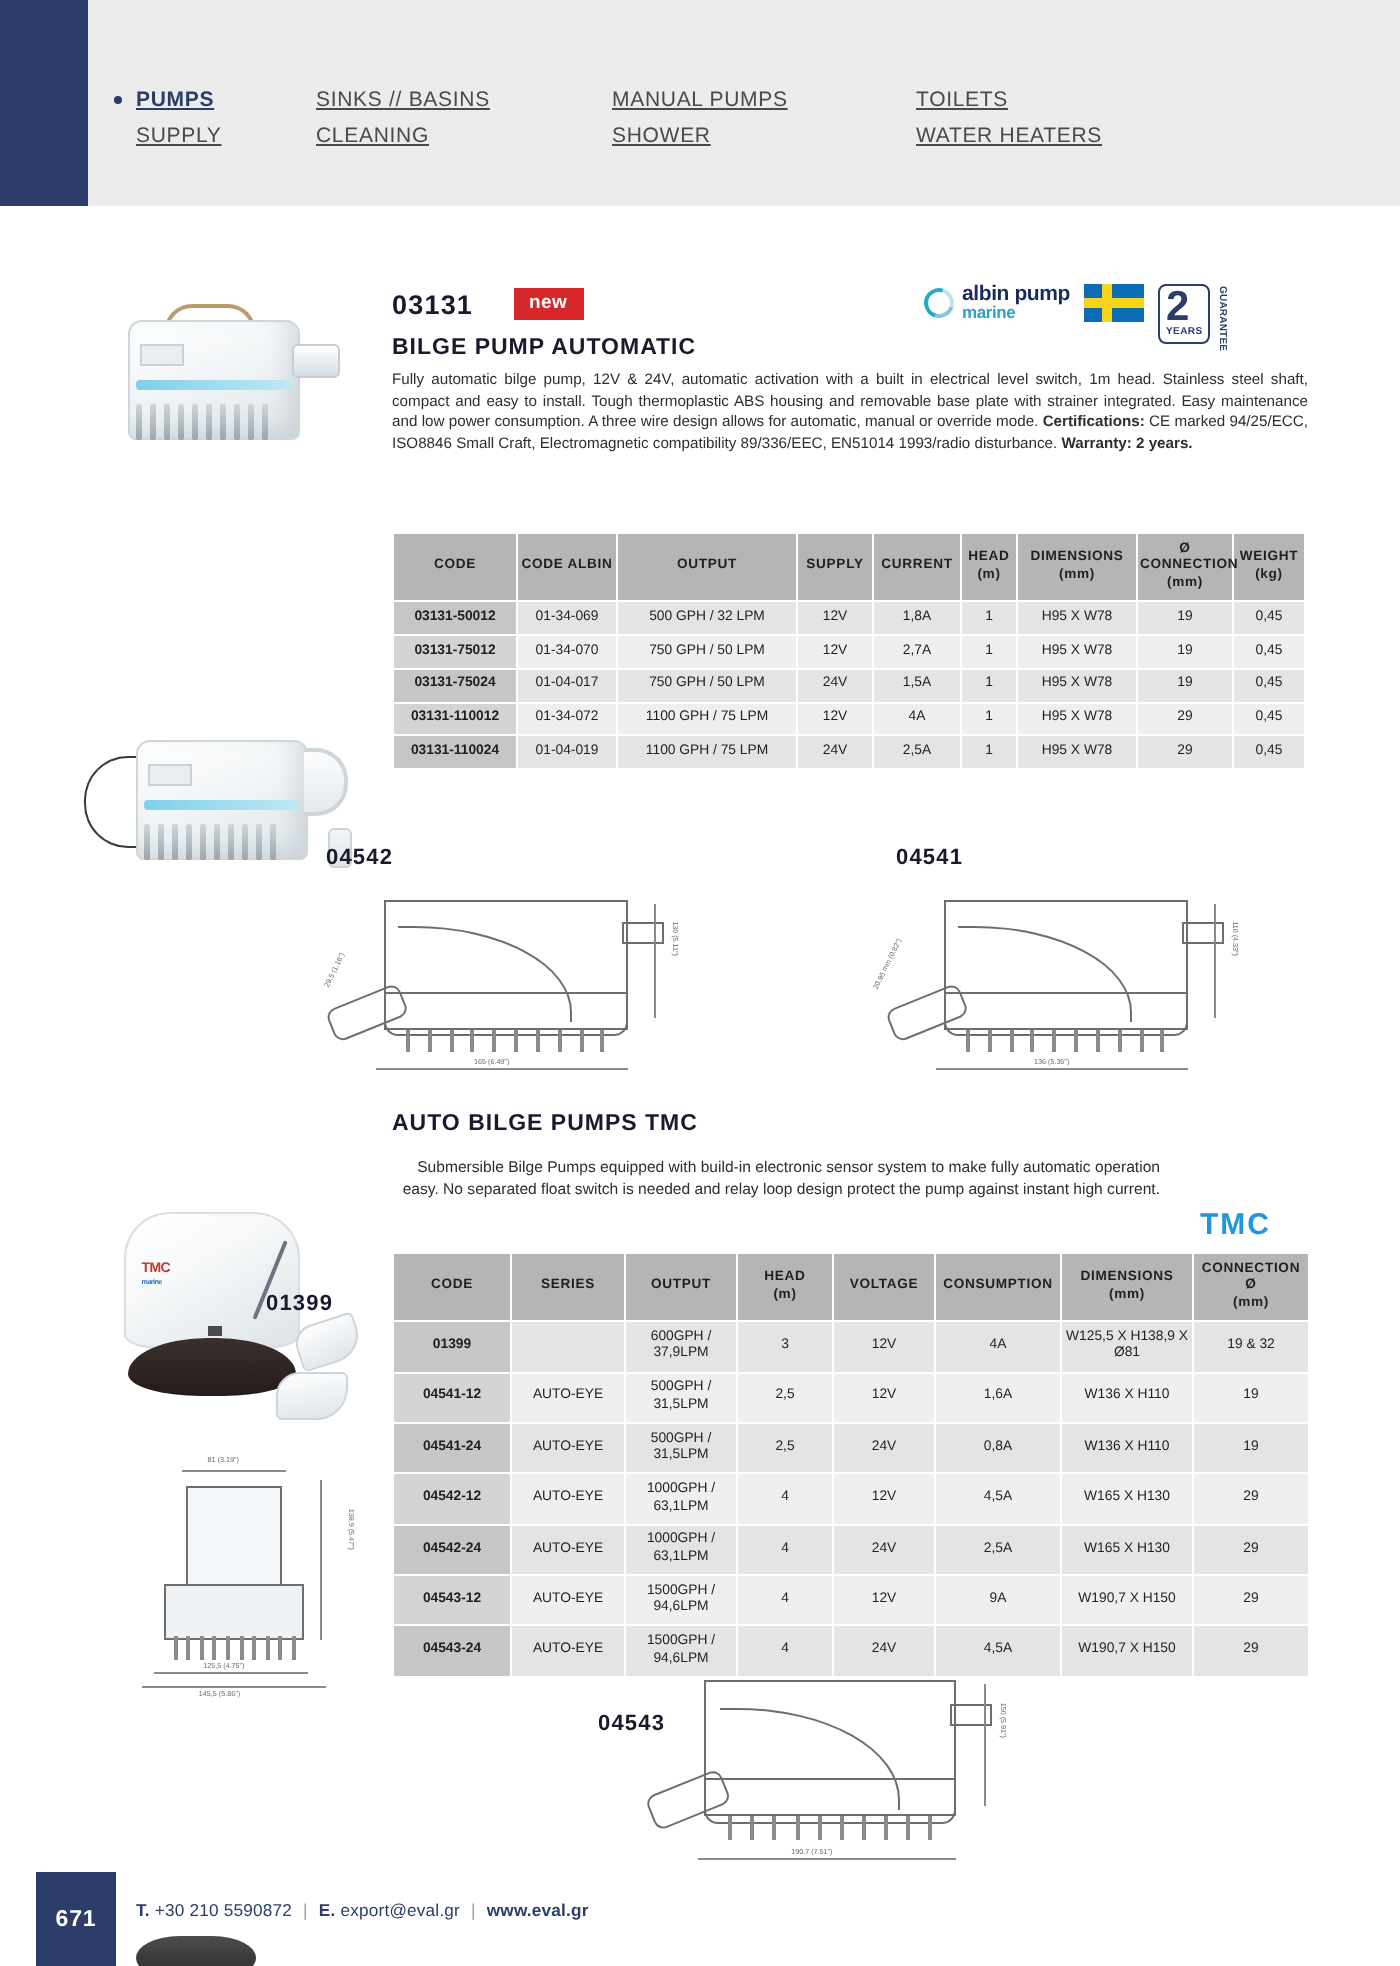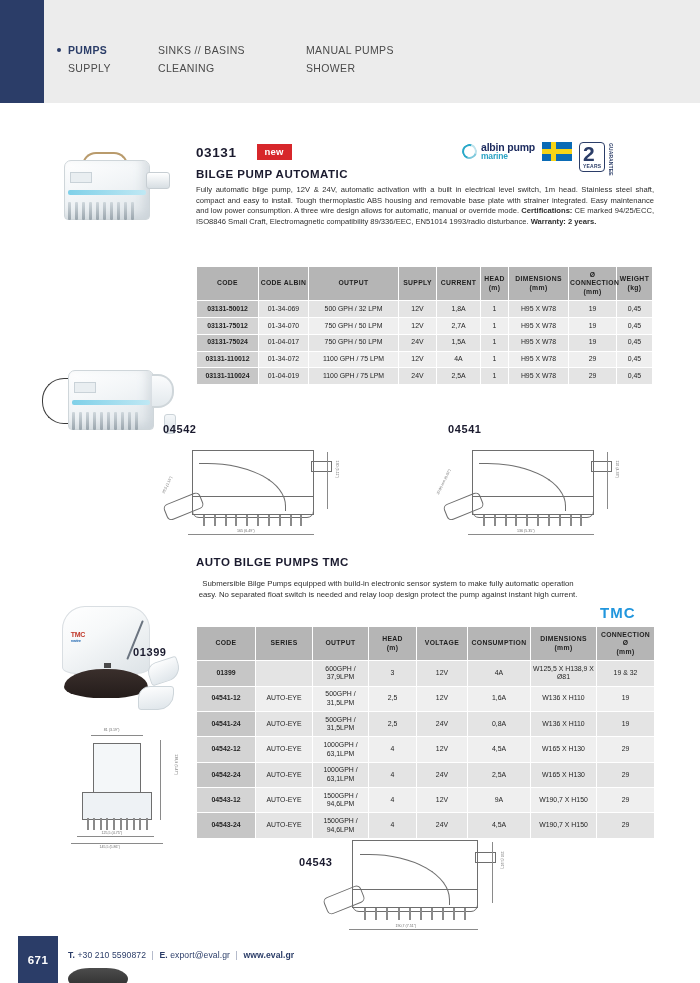--- a/index.html
+++ b/index.html
@@ -25,21 +25,21 @@
     position: absolute; left: 68px; top: 44px; width: 600px; height: 40px;
     display: flex;
   }
   .nav-col { display: flex; flex-direction: column; gap: 5px; }
   .nav-col:nth-child(1) { width: 90px; }
   .nav-col:nth-child(2) { width: 148px; }
   .nav-col:nth-child(3) { width: 152px; }
   .nav-col:nth-child(4) { width: 170px; }
   .nav-item {
     font-size: 10.5px; letter-spacing: 0.35px; color: #4a4a4a;
-    white-space: nowrap; line-height: 13px;
+    white-space: nowrap; line-height: 13px; text-decoration: underline;
   }
   .nav-item.active { font-weight: bold; color: #2b3d68; position: relative; }
   .nav-item.active .bullet {
     position: absolute; left: -11px; top: 4px;
     width: 4px; height: 4px; border-radius: 50%; background: #2b3d68;
   }
 
   
   .sec1-head { position: absolute; left: 196px; top: 144px; width: 460px; }
   .code-row { display: flex; align-items: center; gap: 20px; }
@@ -125,21 +125,21 @@
   #label-01399 { left: 133px; top: 646px; }
   #label-04543 { left: 299px; top: 856px; }
 
   
   .sec2-title {
     position: absolute; left: 196px; top: 556px;
     font-size: 11.5px; font-weight: bold; letter-spacing: 0.5px; color: #1a1a2e;
   }
   .sec2-desc {
     position: absolute; left: 196px; top: 578px; width: 384px;
-    font-size: 7.8px; line-height: 11.2px; color: #2e2e2e; text-align: center;
+    font-size: 7.8px; line-height: 11.2px; color: #2e2e2e; text-align: right;
   }
   .tmc-logo {
     position: absolute; left: 600px; top: 604px;
     font-size: 15px; font-weight: bold; letter-spacing: 1px; color: #2196dd;
   }
 
   
   .footer { position: absolute; left: 0; top: 936px; width: 700px; height: 47px; }
   .footer-page {
     position: absolute; left: 18px; top: 0; width: 40px; height: 47px;
@@ -308,20 +308,28 @@
 
       <div class="nav-col">
         <div class="nav-item">
           <span>MANUAL PUMPS</span>
         </div>
         <div class="nav-item">
           <span>SHOWER</span>
         </div>
       </div>
 
+      <div class="nav-col">
+        <div class="nav-item">
+          <span>TOILETS</span>
+        </div>
+        <div class="nav-item">
+          <span>WATER HEATERS</span>
+        </div>
+      </div>
 
     </div>
   </div>
 
   <div class="photo pump-box" style="left:56px; top:150px; width:126px; height:80px;">
     <div class="handle"></div>
     <div class="body"></div>
     <div class="label-sq"></div>
     <div class="stripe"></div>
     <div class="vents">

